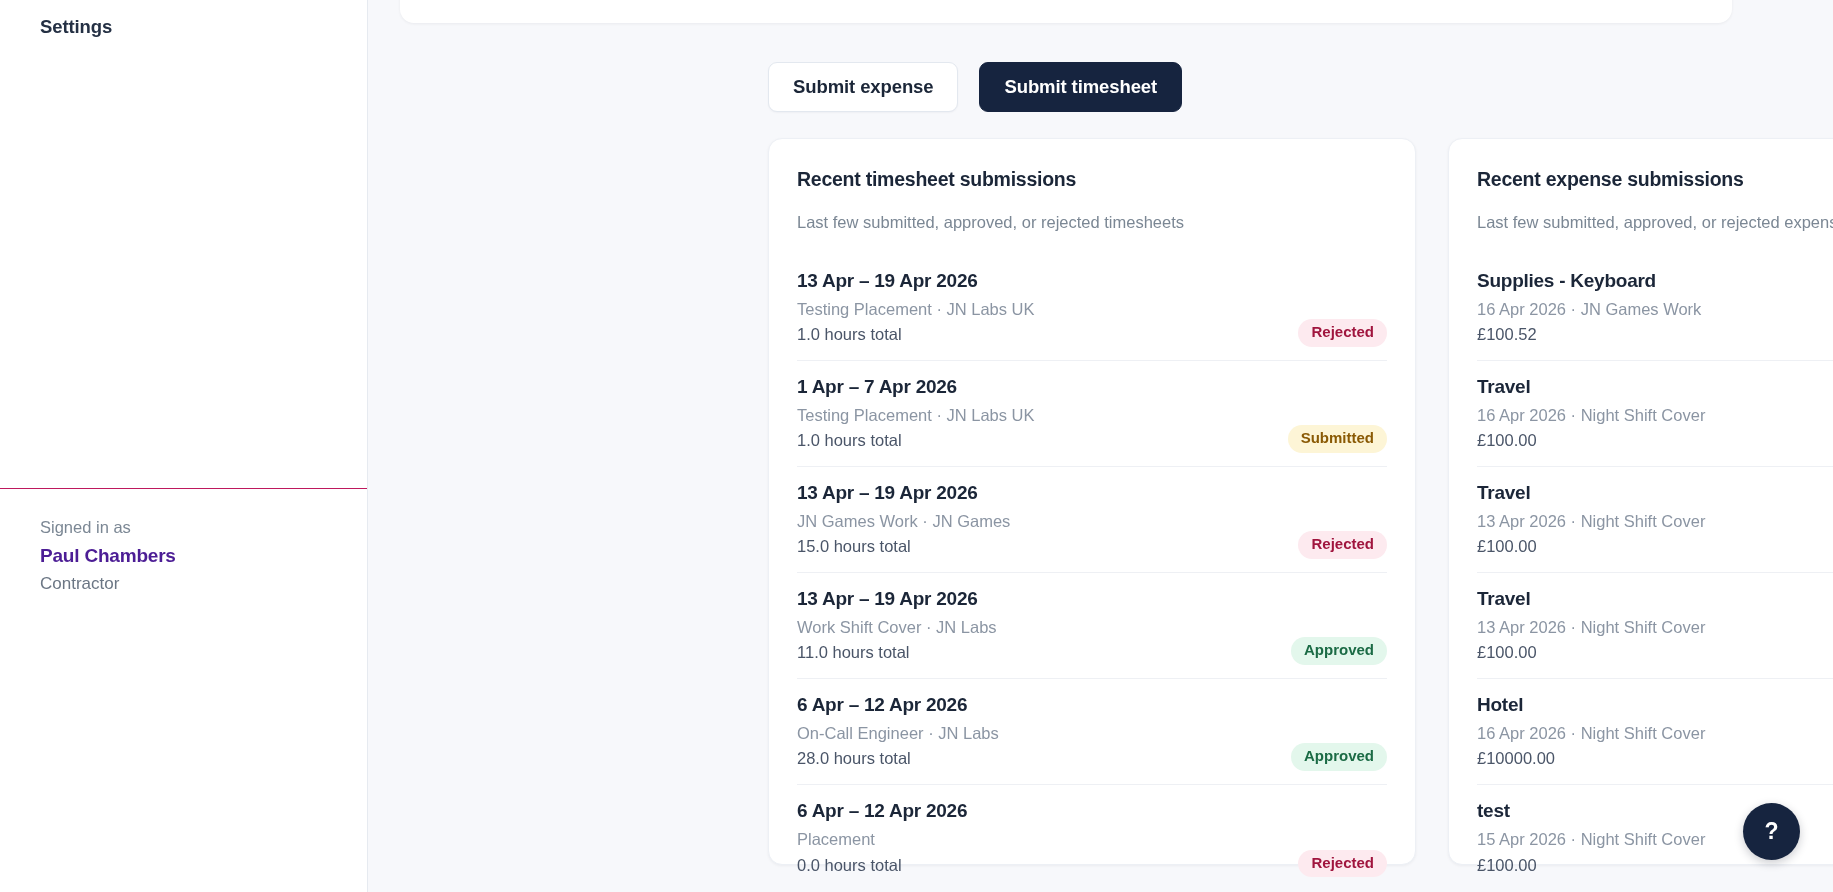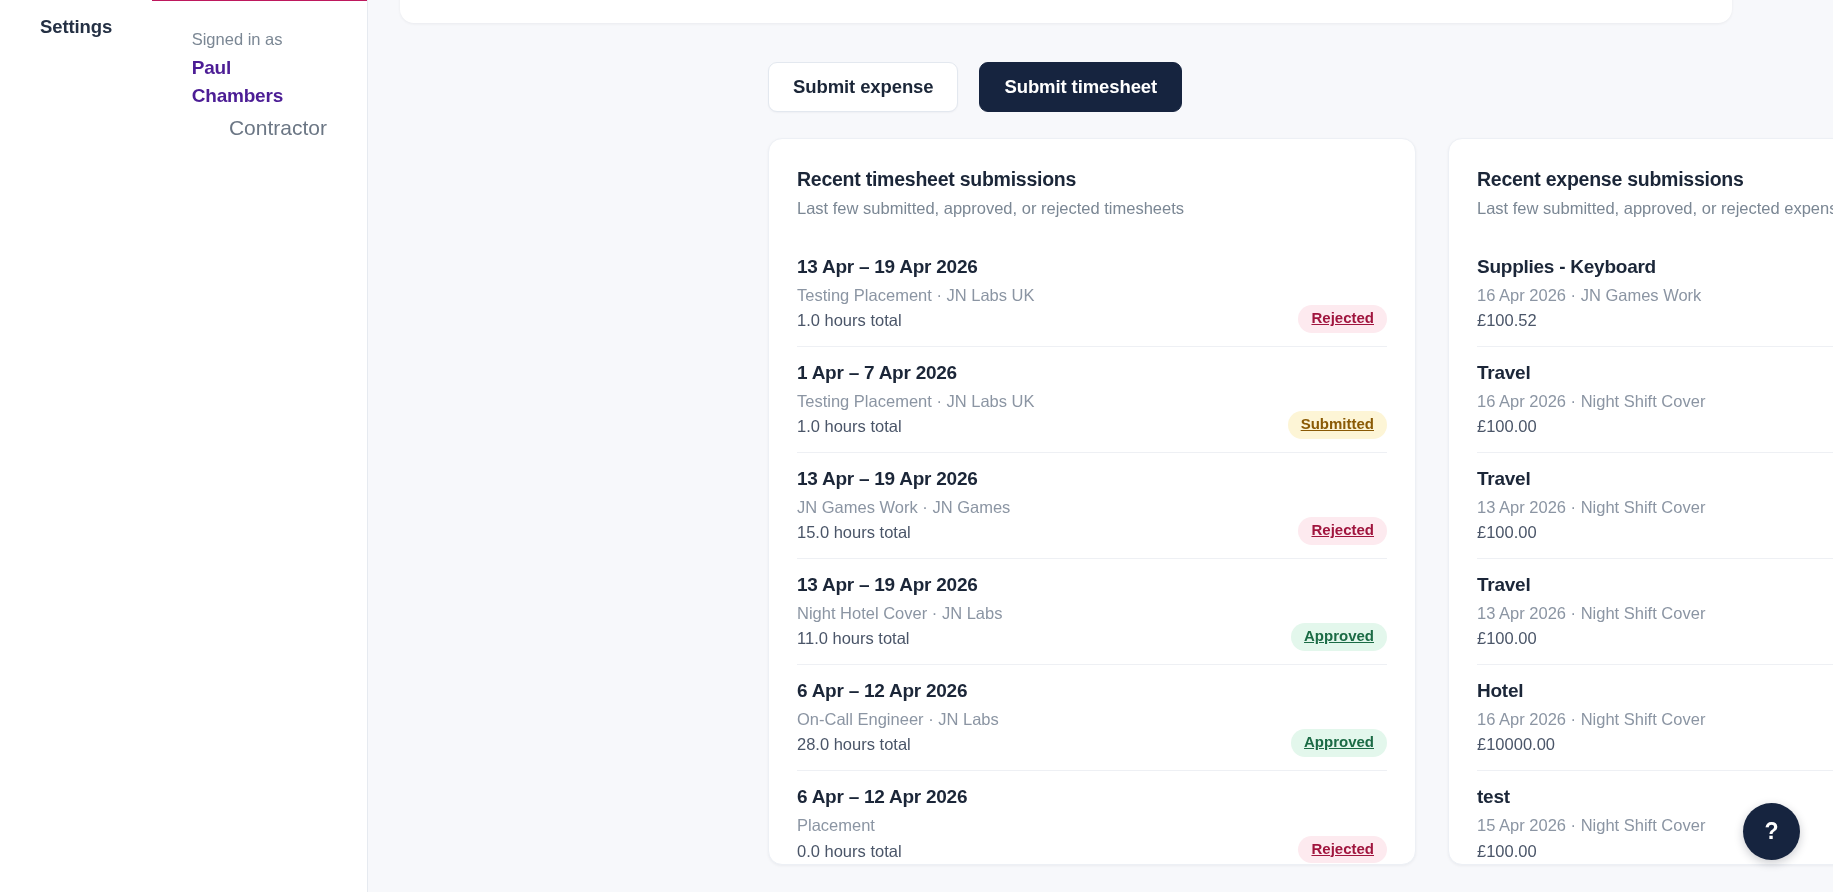--- a/index.html
+++ b/index.html
@@ -24,21 +24,21 @@
     position: relative;
   }
 
   
   .sidebar {
     width: 368px;
     flex: 0 0 368px;
     background: #ffffff;
     border-right: 1px solid #e6eaf0;
     display: flex;
-    flex-direction: row;
+    flex-direction: column;
     position: relative;
     height: 892px;
   }
 
   .sidebar-nav {
     padding: 8px 0 0 0;
     flex: 1 1 auto;
     overflow: hidden;
   }
 
@@ -72,24 +72,23 @@
   .signed-in-name {
     font-size: 19px;
     font-weight: 700;
     color: #4c1d95;
     line-height: 1.5;
     margin-bottom: 1px;
     letter-spacing: -0.2px;
   }
 
   .signed-in-role {
-    font-size: 21px;
+    font-size: 17px;
     color: #6b7684;
     line-height: 1.5;
-    text-align: right;
   }
 
   
   .main {
     flex: 1 1 auto;
     position: relative;
     background: #f7f8fb;
     height: 892px;
     overflow: hidden;
   }
@@ -156,21 +155,21 @@
     padding: 26px 28px 32px 28px;
     height: 727px;
   }
 
   .card-title {
     font-size: 19.5px;
     font-weight: 700;
     color: #1b2638;
     letter-spacing: -0.25px;
     line-height: 1.5;
-    margin-bottom: 2px;
+    margin-bottom: 16px;
   }
 
   .card-subtitle {
     font-size: 16.5px;
     color: #7b8794;
     line-height: 1.5;
     margin-bottom: 20px;
   }
 
   .row-list { display: block; }
@@ -212,21 +211,20 @@
 
   .badge {
     font-size: 15px;
     font-weight: 600;
     border-radius: 999px;
     padding: 4px 13px 5px 13px;
     line-height: 1.25;
     white-space: nowrap;
     margin-top: 4px;
     cursor: pointer;
-    text-decoration: underline;
   }
 
   .badge-rejected  { background: #fdeaef; color: #a0153e; }
   .badge-submitted { background: #fdf5d6; color: #8a5a05; }
   .badge-approved  { background: #e3f7ec; color: #1b6b45; }
 
   
   .help-fab {
     position: absolute;
     right: 33px;
@@ -300,21 +298,21 @@
               <div class="row-main">
                 <div class="row-title">13 Apr – 19 Apr 2026</div>
                 <div class="row-sub">JN Games Work · JN Games</div>
                 <div class="row-meta">15.0 hours total</div>
               </div>
               <span class="badge badge-rejected">Rejected</span>
             </div>
             <div class="row">
               <div class="row-main">
                 <div class="row-title">13 Apr – 19 Apr 2026</div>
-                <div class="row-sub">Night Hotel Cover · JN Labs</div>
+                <div class="row-sub">Work Shift Cover · JN Labs</div>
                 <div class="row-meta">11.0 hours total</div>
               </div>
               <span class="badge badge-approved">Approved</span>
             </div>
             <div class="row">
               <div class="row-main">
                 <div class="row-title">6 Apr – 12 Apr 2026</div>
                 <div class="row-sub">On-Call Engineer · JN Labs</div>
                 <div class="row-meta">28.0 hours total</div>
               </div>

